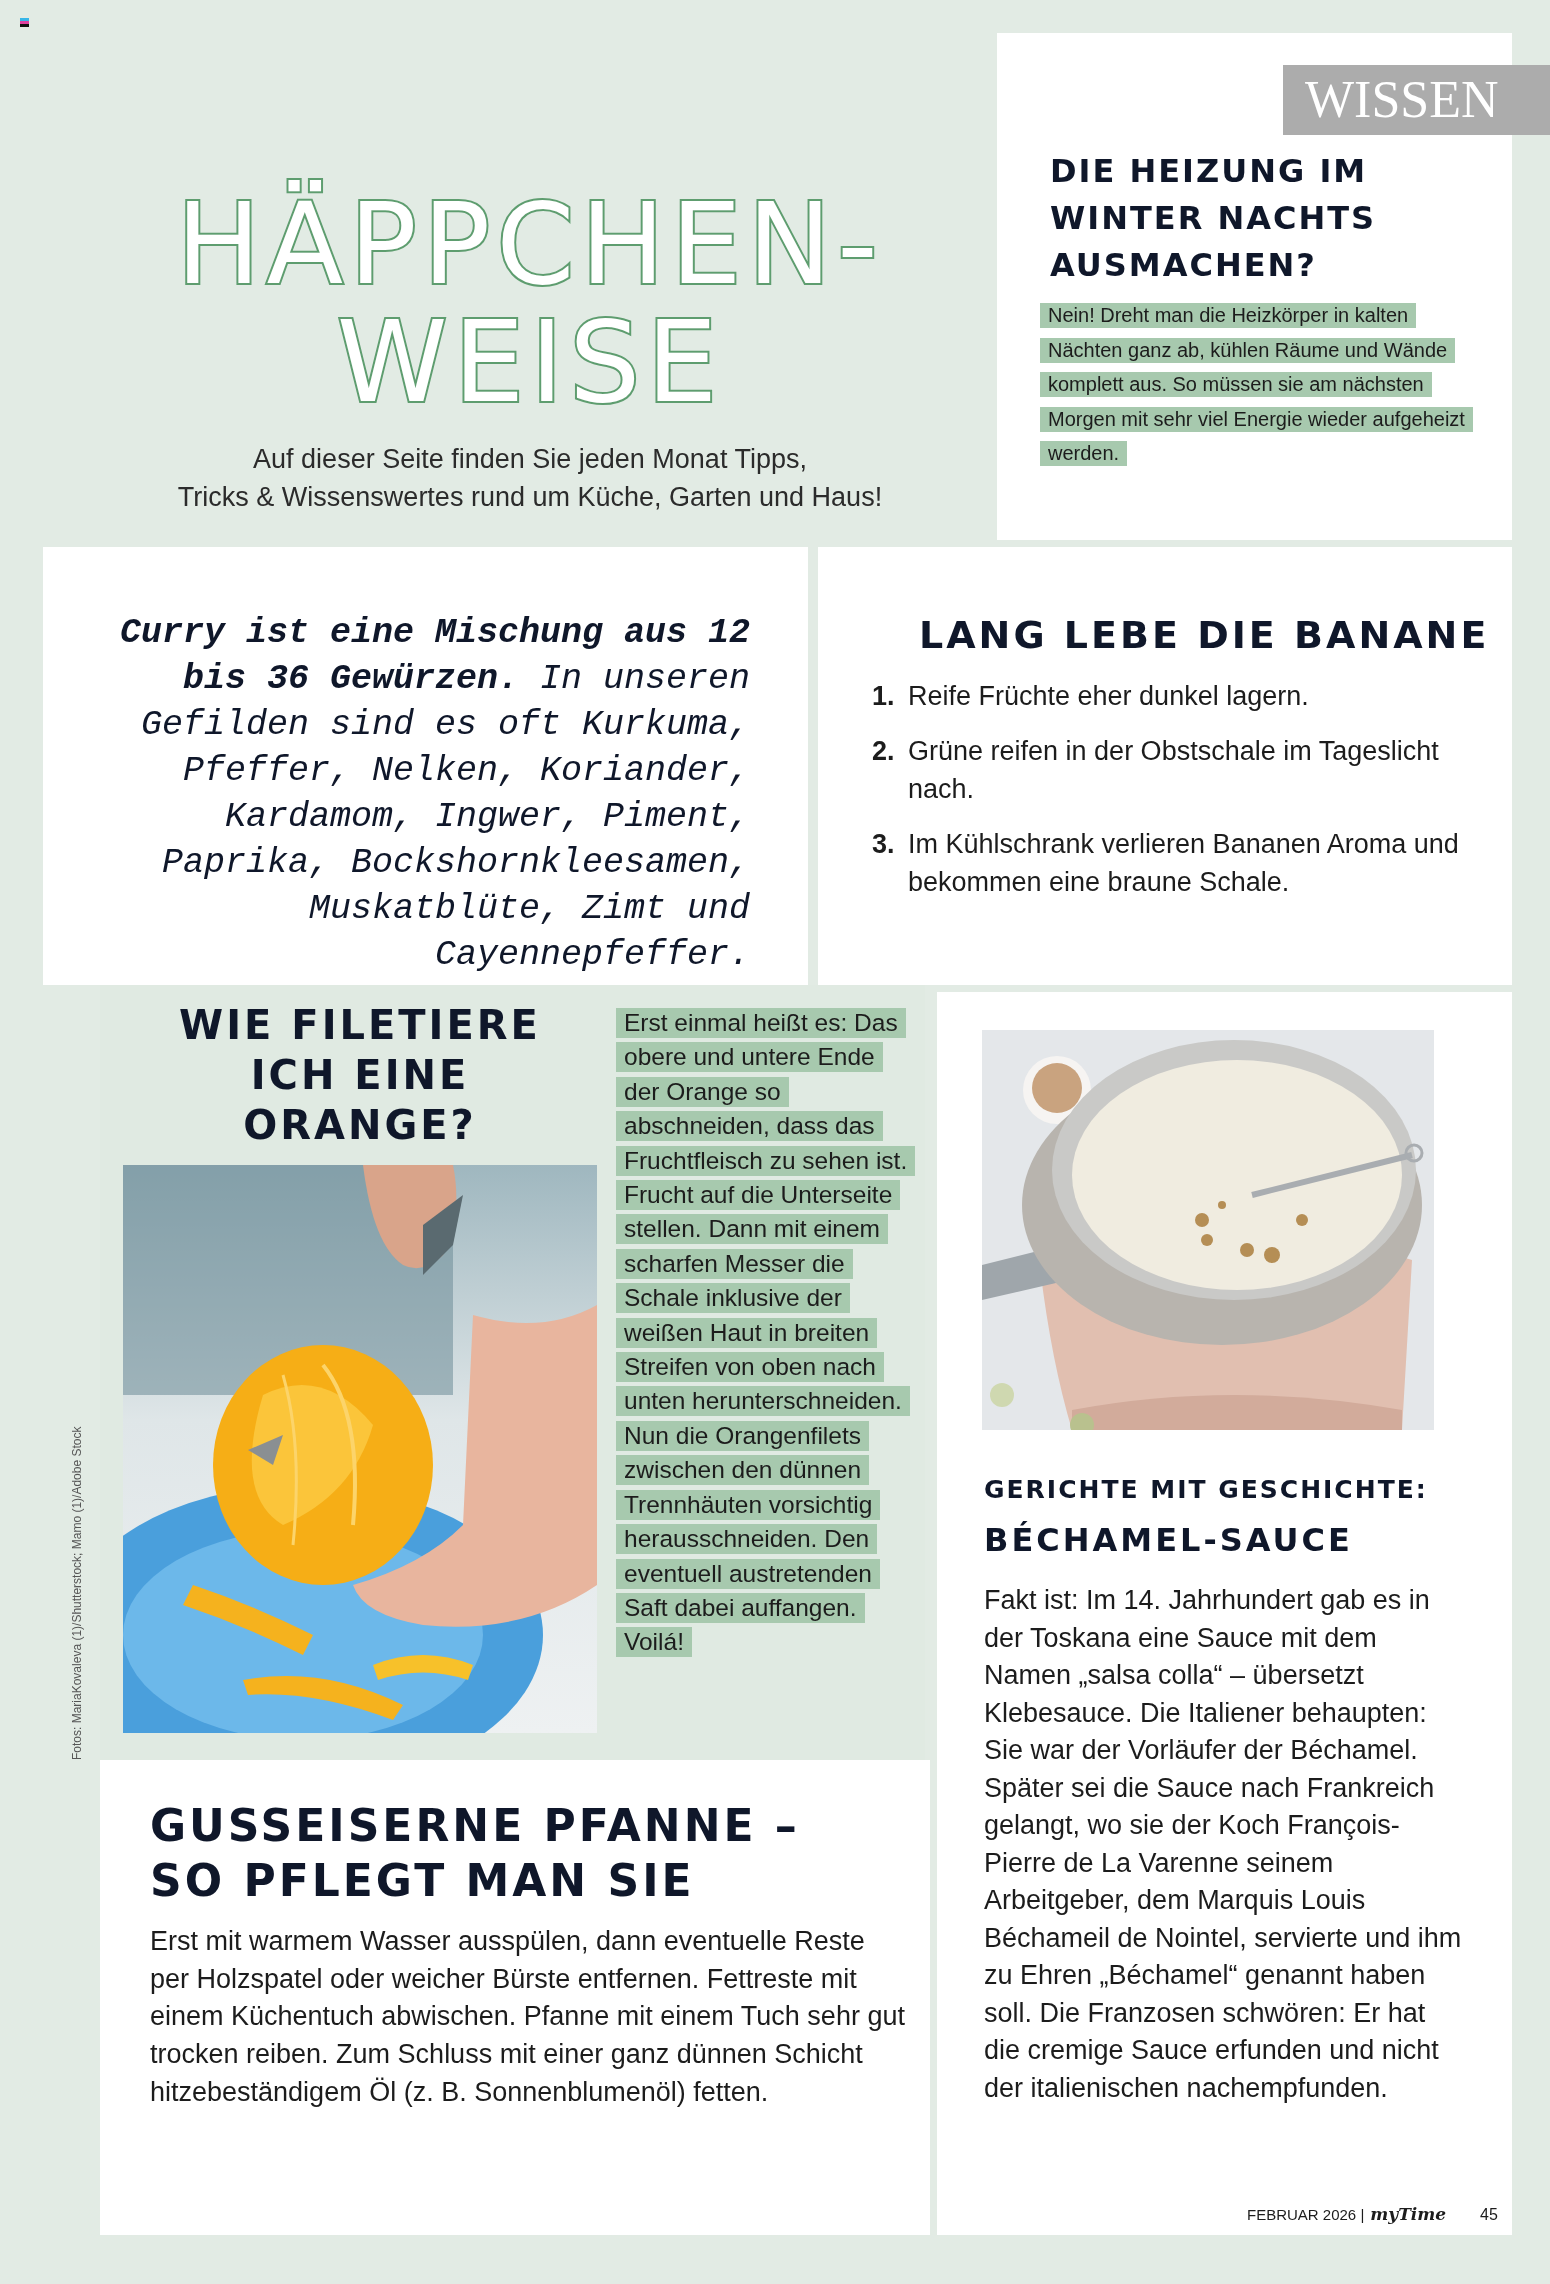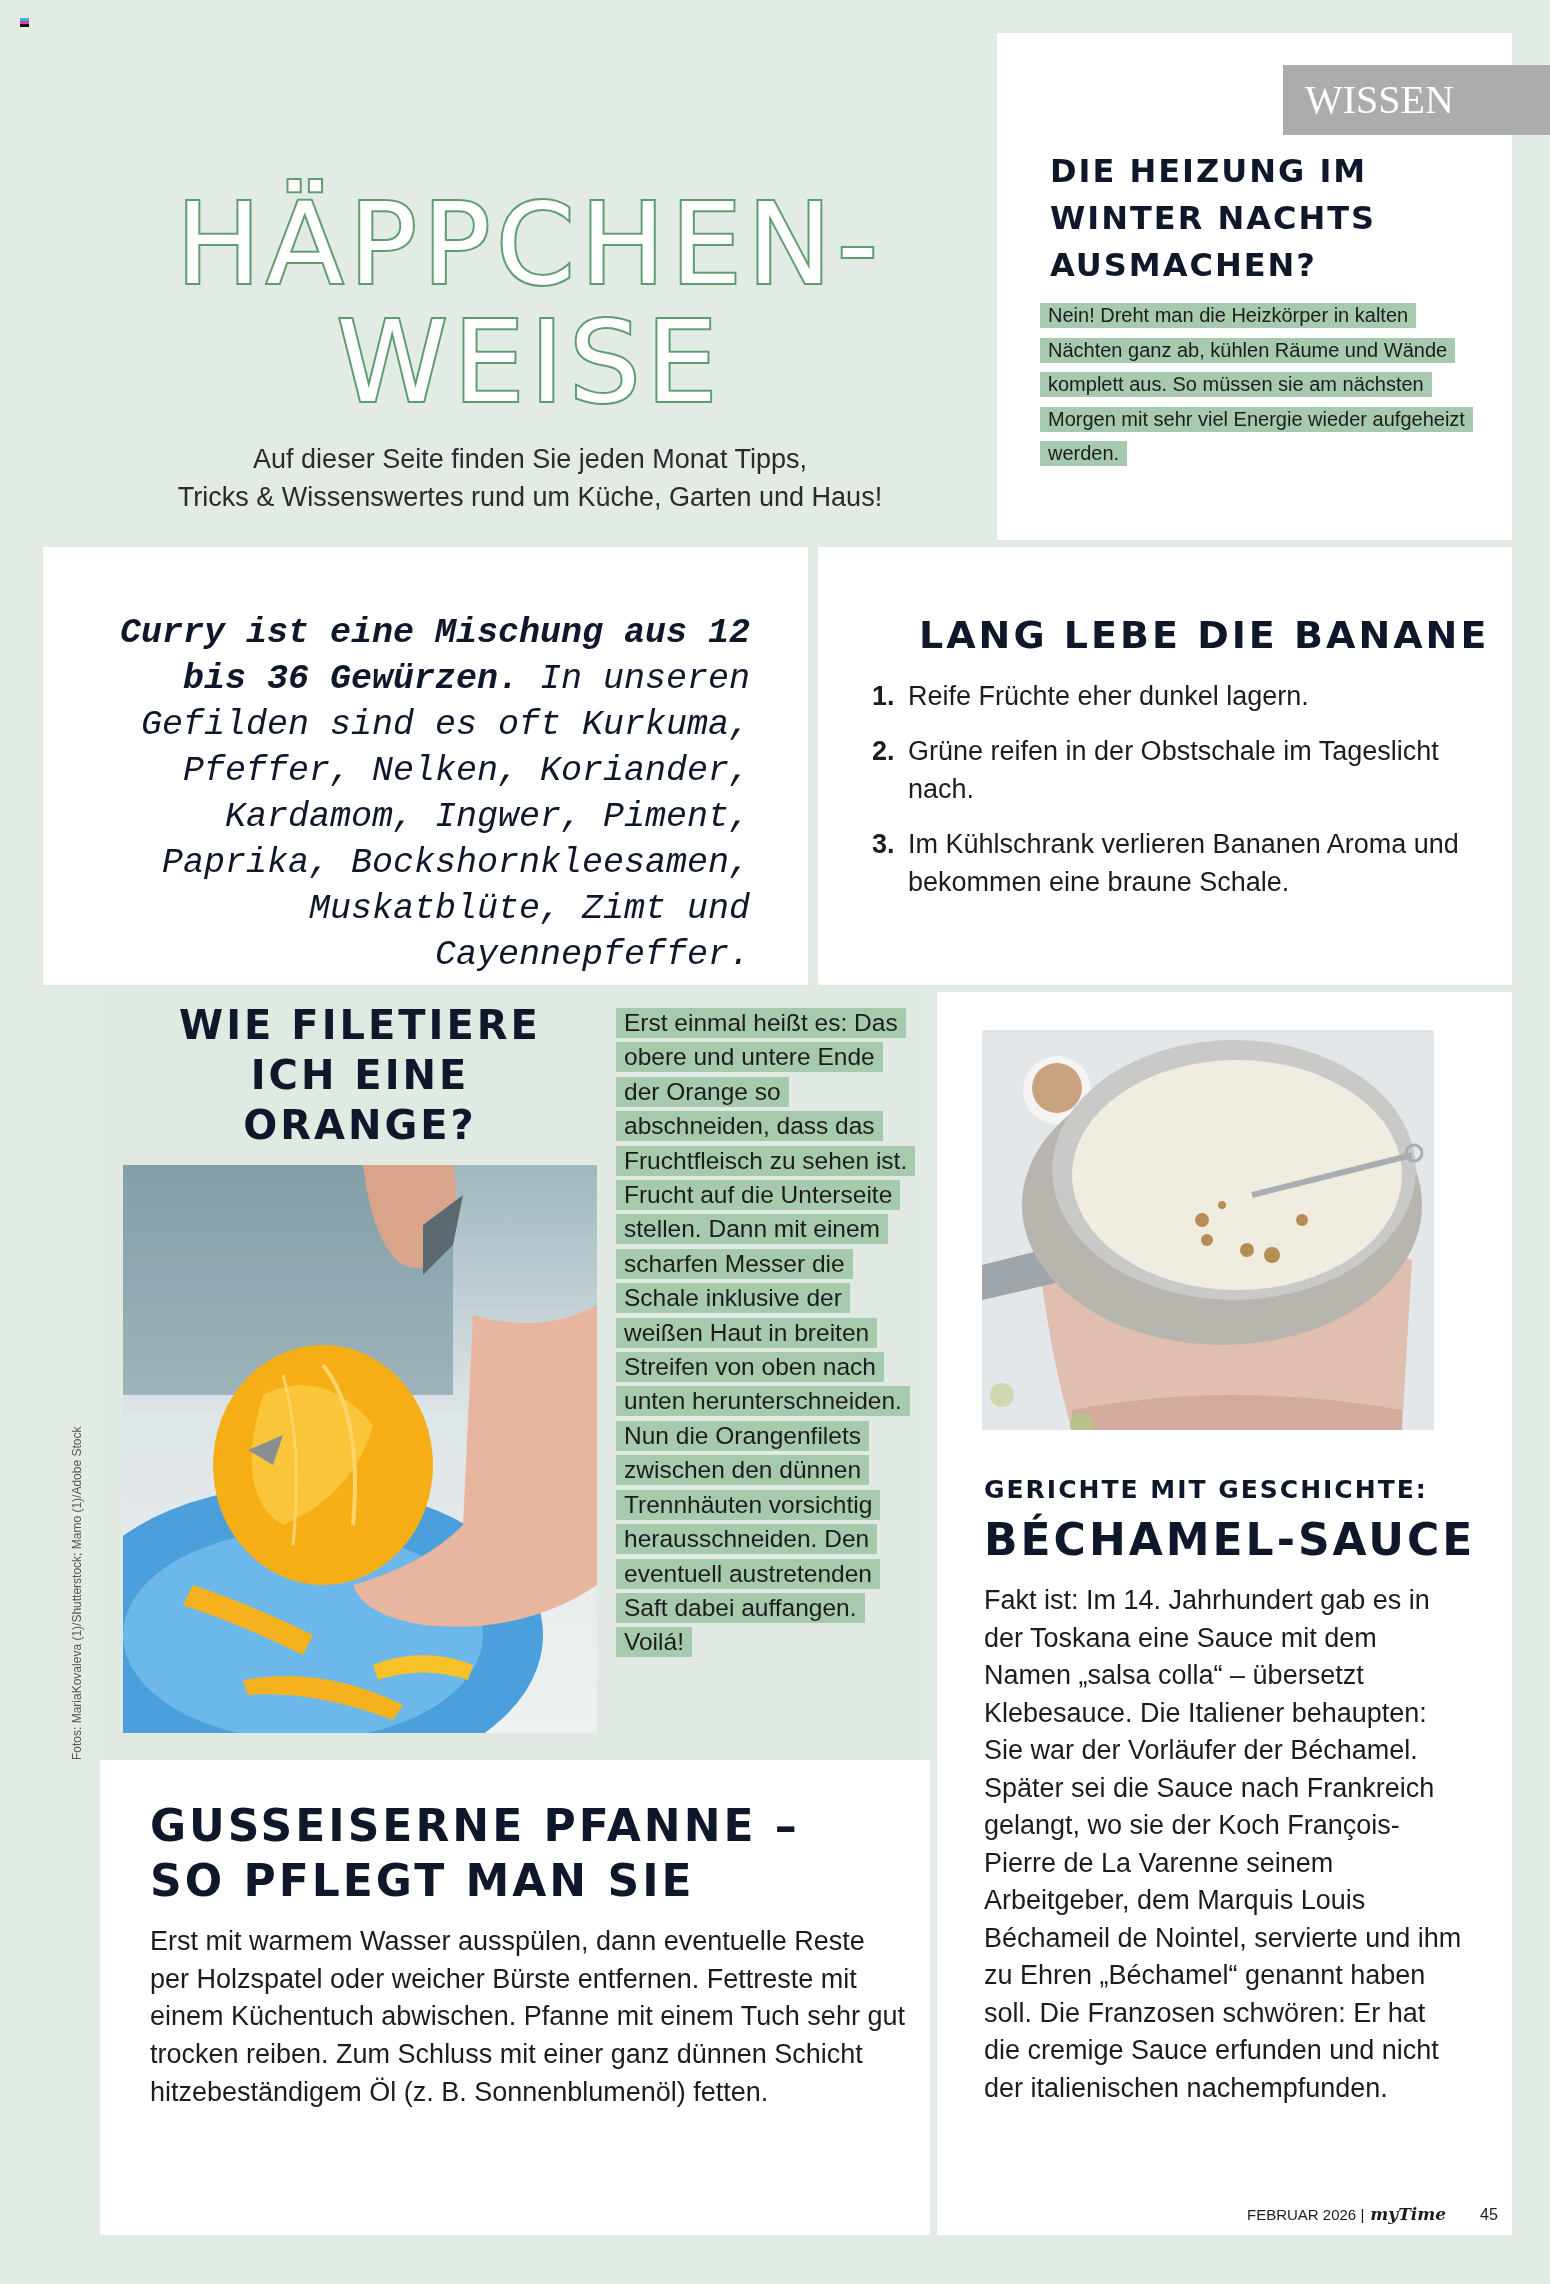--- a/index.html
+++ b/index.html
@@ -46,21 +46,21 @@
     color: #0f172a;
     letter-spacing: 2px;
   }
   .body-sans { font-family: "Liberation Sans", sans-serif; color: #1c1c1c; }
 
   
   .heiz-box { left: 997px; top: 33px; width: 515px; height: 507px; }
   .wissen-tab {
     left: 1283px; top: 65px; width: 267px; height: 70px;
     background: #acacac; color: #fff;
-    font-family: "Liberation Serif", serif; font-size: 40px; line-height: 70px;
+    font-family: "Liberation Serif", serif; font-size: 52px; line-height: 70px;
     padding-left: 22px;
   }
   .heiz-title { left: 1050px; top: 148px; width: 420px; font-size: 32px; line-height: 47px; }
   .heiz-text { left: 1040px; top: 298px; width: 440px; font-size: 20px; line-height: 34.5px; }
   .hl { background: #a7c9ae; box-decoration-break: clone; -webkit-box-decoration-break: clone; padding: 1px 8px 2px 8px; }
 
   
   .curry-box { left: 43px; top: 547px; width: 765px; height: 438px; }
   .curry-text {
     left: 100px; top: 610px; width: 650px;
@@ -85,21 +85,21 @@
   .credit {
     left: 70px; top: 1760px;
     transform: rotate(-90deg); transform-origin: left top;
     font-size: 12px; color: #555; white-space: nowrap;
   }
 
   
   .bech-box { left: 937px; top: 992px; width: 575px; height: 1243px; }
   .bech-img { left: 982px; top: 1030px; width: 452px; height: 400px; overflow: hidden; }
   .bech-kicker { left: 984px; top: 1474px; font-size: 25px; line-height: 32px; letter-spacing: 2px; }
-  .bech-title { left: 984px; top: 1512px; font-size: 44px; line-height: 56px; letter-spacing: 3px; }
+  .bech-title { left: 984px; top: 1512px; font-size: 32px; line-height: 56px; letter-spacing: 3px; }
   .bech-text { left: 984px; top: 1582px; width: 480px; font-size: 27px; line-height: 37.5px; }
 
   
   .pfanne-box { left: 100px; top: 1760px; width: 830px; height: 475px; }
   .pfanne-title { left: 150px; top: 1798px; width: 760px; font-size: 44px; line-height: 55px; letter-spacing: 3px; }
   .pfanne-text { left: 150px; top: 1923px; width: 760px; font-size: 27px; line-height: 37.7px; }
 
   
   .footer { left: 1247px; top: 2204px; font-size: 15px; color: #1c1c1c; display: flex; align-items: baseline; gap: 6px; }
   .footer .brand { font-family: "DejaVu Serif", serif; font-style: italic; font-weight: bold; font-size: 17px; }

